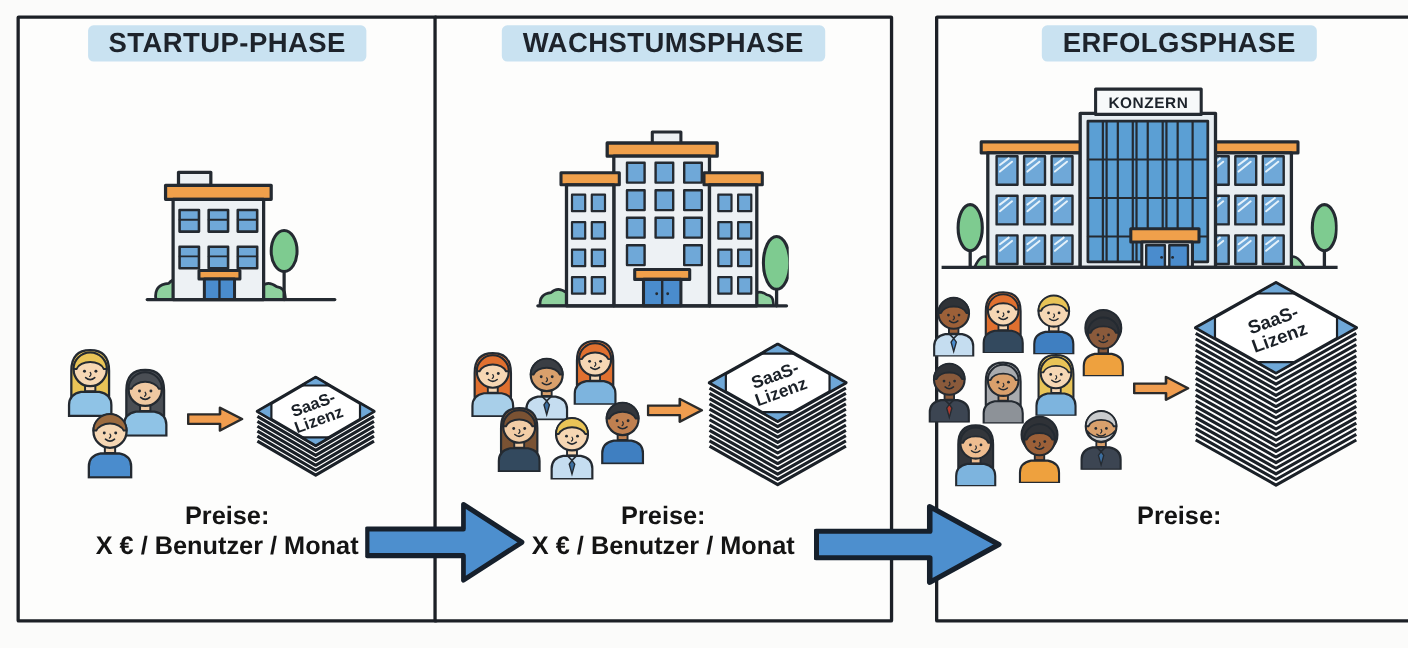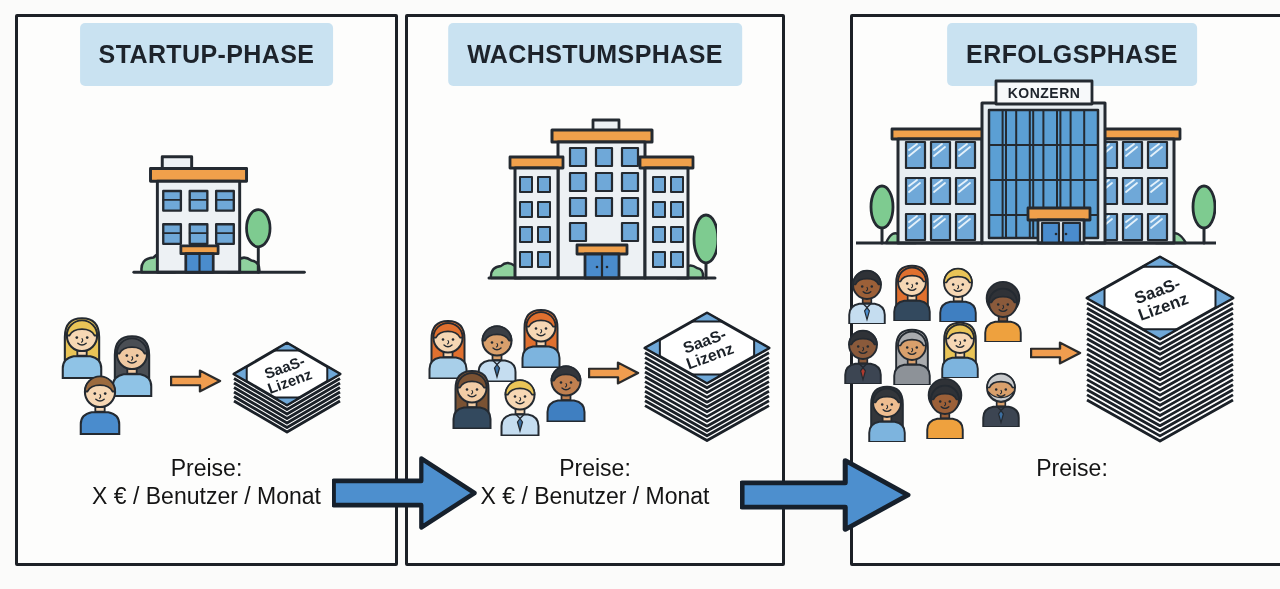--- a/index.html
+++ b/index.html
@@ -2,26 +2,26 @@
 <html><head>
 <meta charset="utf-8">
 <style>
   html,body{margin:0;padding:0}
   body{width:1280px;height:589px;position:relative;overflow:hidden;background:#fbfbfa;
        font-family:"Liberation Sans",sans-serif}
   #stage{position:absolute;inset:0}
   .panel{position:absolute;top:14px;height:552px;background:#fdfdfc;border:3px solid #1c2026;
          border-radius:2px;box-sizing:border-box;z-index:1}
   #panel-0{left:15px;width:383px}
-  #panel-1{left:405px;width:380px}
+  #panel-1{left:394px;width:418px}
   #panel-2{left:850px;width:444px}
   .title{position:absolute;top:6px;left:50%;transform:translateX(-50%);background:#c9e2f1;
          color:#1d232b;font-size:25px;font-weight:bold;letter-spacing:.4px;
-         padding:17px 19px;border-radius:5px;white-space:nowrap}
-  .price{position:absolute;left:0;right:0;top:437px;text-align:center;color:#141414;font-weight:normal}
+         padding:2px 19px;border-radius:5px;white-space:nowrap}
+  .price{position:absolute;left:0;right:0;top:437px;text-align:center;color:#141414;font-weight:bold}
   .price-label,.price-value{font-size:23px;line-height:28px}
   .building{position:absolute;z-index:2}
   #building-0{left:126px;top:140px;width:196px}
   #building-1{left:487px;top:117px;width:230px}
   #building-2{left:856px;top:79px;width:360px}
   #scene{position:absolute;inset:0;z-index:3;pointer-events:none}
   .avatar,.stack,.o-arrow{position:absolute}
   .b-arrow{position:absolute;z-index:5}
   .avatar svg,.stack svg,.o-arrow svg,.b-arrow svg{display:block;width:100%;height:100%}
 </style>

